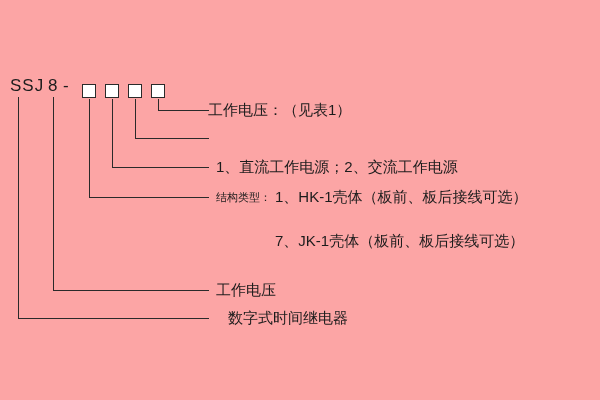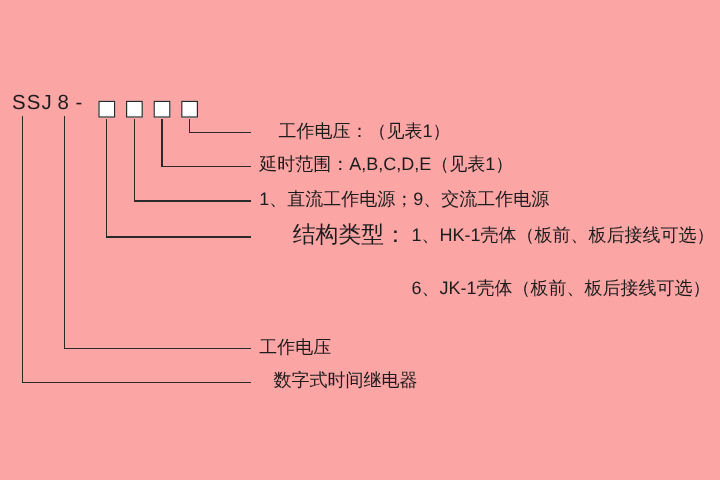--- a/index.html
+++ b/index.html
@@ -13,21 +13,21 @@
   }
   .digit-box{
     position:absolute;top:84px;width:12px;height:12px;
     border:1px solid #2a2a2a;background:#ffffff;box-sizing:content-box;
   }
   svg.lines{position:absolute;left:0;top:0;pointer-events:none;}
   .label{
     position:absolute;font-size:15px;line-height:16px;white-space:nowrap;
   }
   .structure-group{position:absolute;display:flex;}
-  .structure-title{font-size:19px;line-height:16px;white-space:nowrap;margin-left:28px;}
+  .structure-title{font-size:11px;line-height:16px;white-space:nowrap;}
   .structure-options{display:flex;flex-direction:column;gap:28px;margin-left:4px;}
   .structure-options .option{font-size:15px;line-height:16px;white-space:nowrap;}
 </style>
 </head>
 <body>
 
 <div class="canvas">
 
   <span class="model-char" style="left:10px">SSJ</span>
   <span class="model-char" style="left:48px">8</span>
@@ -39,28 +39,27 @@
 
   <svg class="lines" width="600" height="400" shape-rendering="crispEdges" fill="none" stroke="#2a2a2a" stroke-width="1">
     <path d="M158,99 L158,110.5 L209,110.5"></path>
     <path d="M135,99 L135,138.5 L209,138.5"></path>
     <path d="M112,99 L112,167.5 L209,167.5"></path>
     <path d="M89,99 L89,197.5 L209,197.5"></path>
     <path d="M53.5,97 L53.5,290.5 L209,290.5"></path>
     <path d="M18.5,97 L18.5,318.5 L209,318.5"></path>
   </svg>
 
-  <div class="label" style="left:232px;top:102px">工作电压：（见表1）</div>
-  <div class="label" style="left:216px;top:130px">延时范围：A,B,C,D,E（见表1）</div>
-  <div class="label" style="left:216px;top:159px">1、直流工作电源；9、交流工作电源</div>
+  <div class="label" style="left:208px;top:102px">工作电压：（见表1）</div>
+  <div class="label" style="left:216px;top:159px">1、直流工作电源；2、交流工作电源</div>
 
   <div class="structure-group" style="left:216px;top:189px">
     <span class="structure-title">结构类型：</span>
     <div class="structure-options">
       <div class="option">1、HK-1壳体（板前、板后接线可选）</div>
-      <div class="option">6、JK-1壳体（板前、板后接线可选）</div>
+      <div class="option">7、JK-1壳体（板前、板后接线可选）</div>
     </div>
   </div>
 
   <div class="label" style="left:216px;top:282px">工作电压</div>
   <div class="label" style="left:228px;top:310px">数字式时间继电器</div>
 
 </div>
 
 </body></html>

